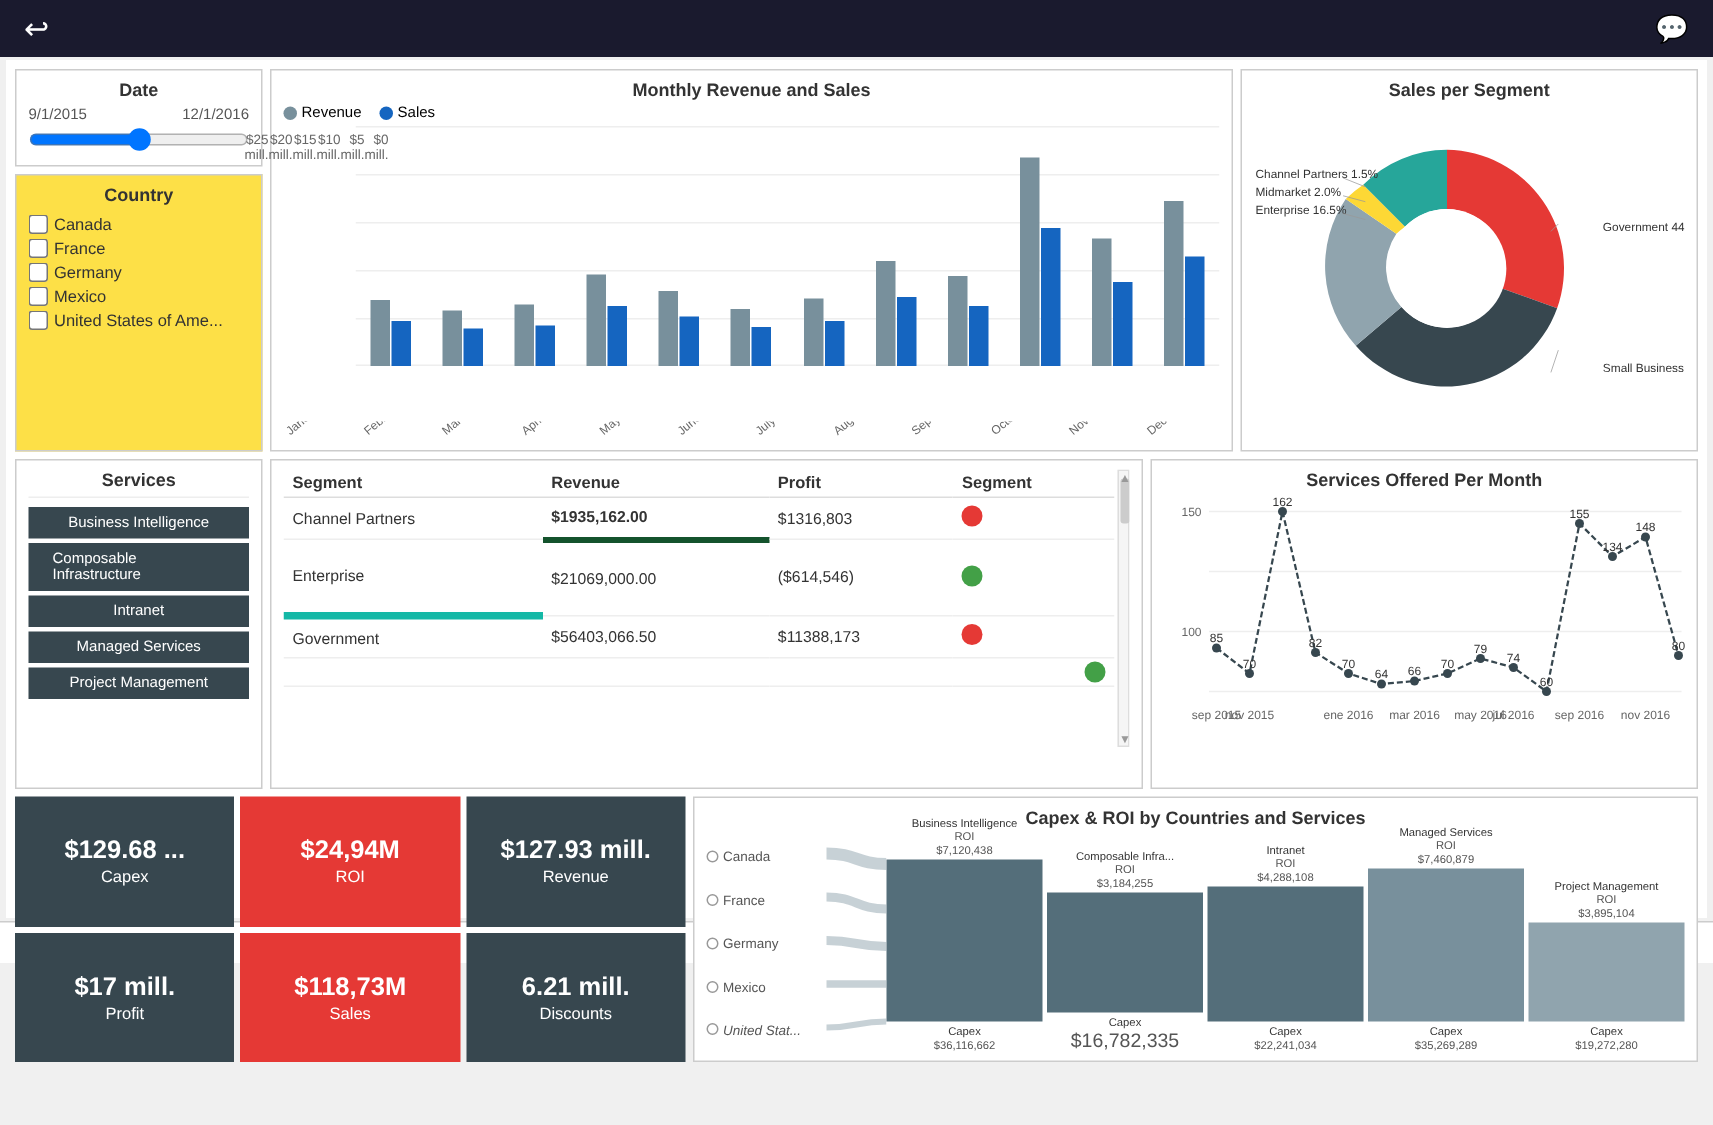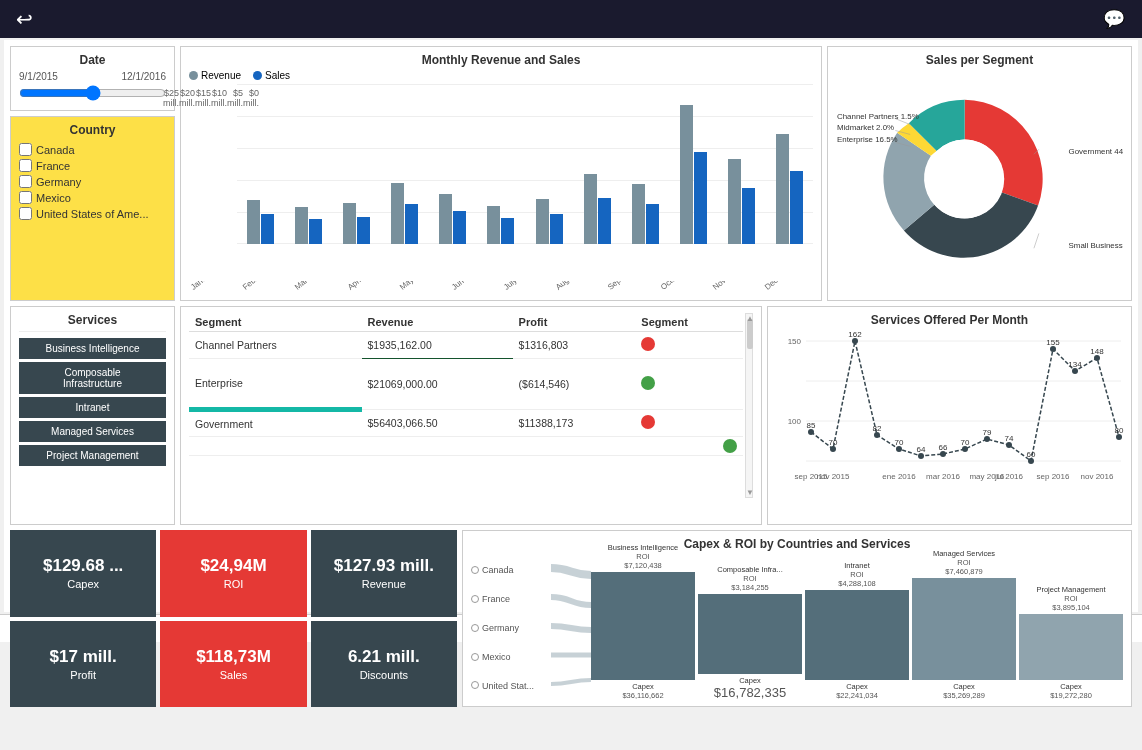--- a/index.html
+++ b/index.html
@@ -224,42 +224,42 @@
         </svg>
       </div>
     </div>
   </div>
 
   <div style="display:grid;grid-template-columns:165px 1fr 365px;gap:5px;height:220px;">
 
     <div style="border:1px solid #ccc;padding:6px 8px;background:white;">
       <div style="text-align:center;font-size:12px;font-weight:700;color:#333;margin-bottom:6px;border-bottom:1px solid #eee;padding-bottom:4px;">Services</div>
       <button style="background:#37474f;color:white;border:none;padding:5px 4px;width:100%;margin-bottom:3px;font-size:10px;cursor:pointer;text-align:center;">Business Intelligence</button>
-      <button style="background:#37474f;color:white;border:none;padding:5px 16px;width:100%;margin-bottom:3px;font-size:10px;cursor:pointer;text-align:center;">Composable Infrastructure</button>
+      <button style="background:#37474f;color:white;border:none;padding:5px 16px;width:100%;margin-bottom:3px;font-size:10px;cursor:pointer;text-align:left;">Composable Infrastructure</button>
       <button style="background:#37474f;color:white;border:none;padding:5px 4px;width:100%;margin-bottom:3px;font-size:10px;cursor:pointer;text-align:center;">Intranet</button>
       <button style="background:#37474f;color:white;border:none;padding:5px 4px;width:100%;margin-bottom:3px;font-size:10px;cursor:pointer;text-align:center;">Managed Services</button>
       <button style="background:#37474f;color:white;border:none;padding:5px 4px;width:100%;margin-bottom:3px;font-size:10px;cursor:pointer;text-align:center;">Project Management</button>
     </div>
 
     <div style="border:1px solid #ccc;padding:6px 8px;background:white;overflow:hidden;">
       <div style="display:flex;overflow:hidden;height:185px;">
         <div style="flex:1;overflow:auto;">
           <table style="width:100%;border-collapse:collapse;">
             <thead>
               <tr>
                 <th style="text-align:left;font-size:11px;font-weight:600;color:#333;padding:3px 6px;border-bottom:1px solid #ddd;">Segment</th>
                 <th style="text-align:left;font-size:11px;font-weight:600;color:#333;padding:3px 6px;border-bottom:1px solid #ddd;">Revenue</th>
                 <th style="text-align:left;font-size:11px;font-weight:600;color:#333;padding:3px 6px;border-bottom:1px solid #ddd;">Profit</th>
                 <th style="text-align:left;font-size:11px;font-weight:600;color:#333;padding:3px 6px;border-bottom:1px solid #ddd;">Segment</th>
               </tr>
             </thead>
             <tbody>
               <tr>
                 <td style="font-size:10.5px;color:#333;padding:5px 6px;border-bottom:1px solid #eee;">Channel Partners</td>
-                <td style="font-size:10.5px;color:#333;padding:5px 6px;border-bottom:1px solid #14532d;">$1935,162.00</td>
+                <td style="font-size:10.5px;color:#333;padding:5px 6px;border-bottom:4px solid #14532d;font-weight:bold;">$1935,162.00</td>
                 <td style="font-size:10.5px;color:#333;padding:5px 6px;border-bottom:1px solid #eee;">$1316,803</td>
                 <td style="padding:5px 6px;border-bottom:1px solid #eee;"><span style="width:14px;height:14px;border-radius:50%;background:#e53935;display:inline-block;"></span></td>
               </tr>
               <tr>
                 <td style="font-size:10.5px;color:#333;padding:18px 6px;border-bottom:5px solid #14b8a6;">Enterprise</td>
                 <td style="font-size:10.5px;color:#333;padding:5px 6px;border-bottom:1px solid #eee;">$21069,000.00</td>
                 <td style="font-size:10.5px;color:#333;padding:5px 6px;border-bottom:1px solid #eee;">($614,546)</td>
                 <td style="padding:5px 6px;border-bottom:1px solid #eee;"><span style="width:14px;height:14px;border-radius:50%;background:#43a047;display:inline-block;"></span></td>
               </tr>
               <tr>
@@ -399,21 +399,21 @@
             <span>France</span>
           </div>
           <div style="display:flex;align-items:center;gap:3px;">
             <div style="width:8px;height:8px;border-radius:50%;border:1px solid #999;background:white;"></div>
             <span>Germany</span>
           </div>
           <div style="display:flex;align-items:center;gap:3px;">
             <div style="width:8px;height:8px;border-radius:50%;border:1px solid #999;background:white;"></div>
             <span>Mexico</span>
           </div>
-          <div style="display:flex;gap:3px;">
+          <div style="display:flex;gap:3px;font-style:italic;">
             <div style="width:8px;height:8px;border-radius:50%;border:1px solid #999;background:white;"></div>
             <span>United Stat...</span>
           </div>
         </div>
 
         <div style="width:45px;position:relative;">
           <svg width="45" height="145" viewBox="0 0 45 145">
 
             <path d="M5,13 C25,13 25,20 45,20" fill="none" stroke="#90a4ae" stroke-width="8" opacity="0.5"></path>
             <path d="M5,42 C25,42 25,50 45,50" fill="none" stroke="#90a4ae" stroke-width="6" opacity="0.5"></path>

